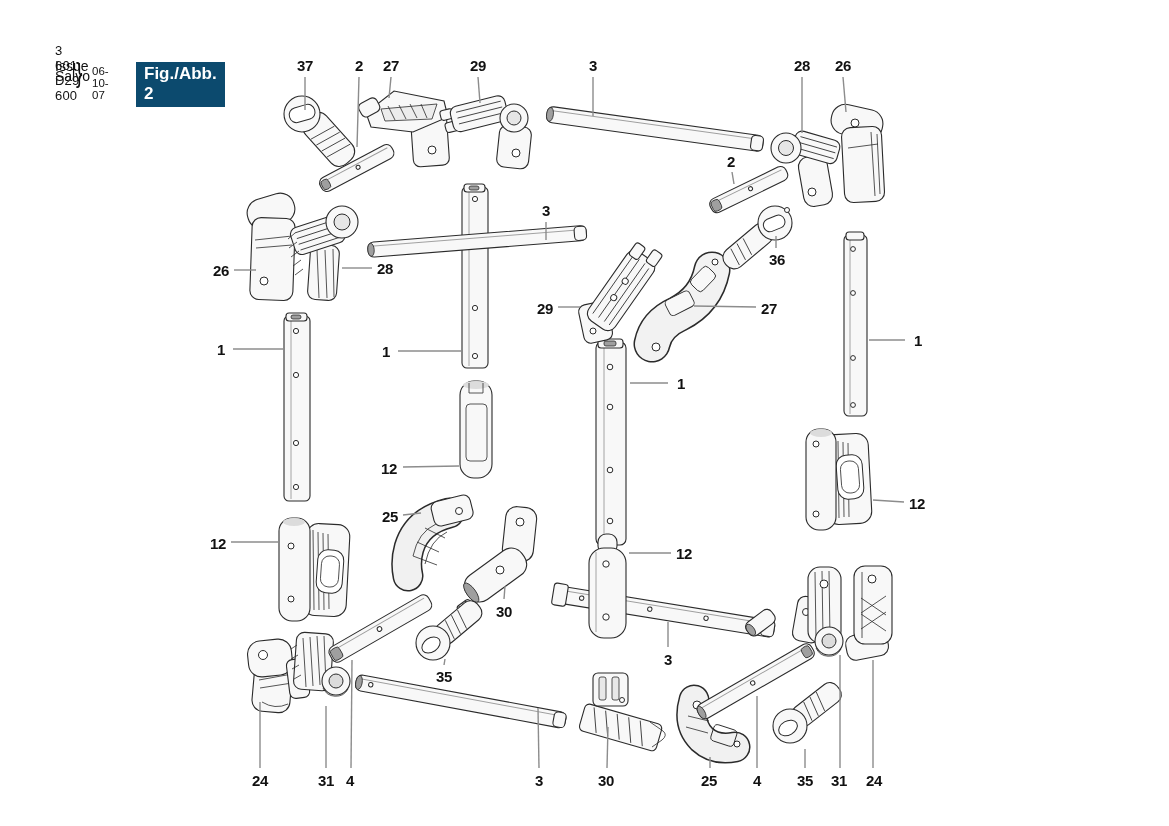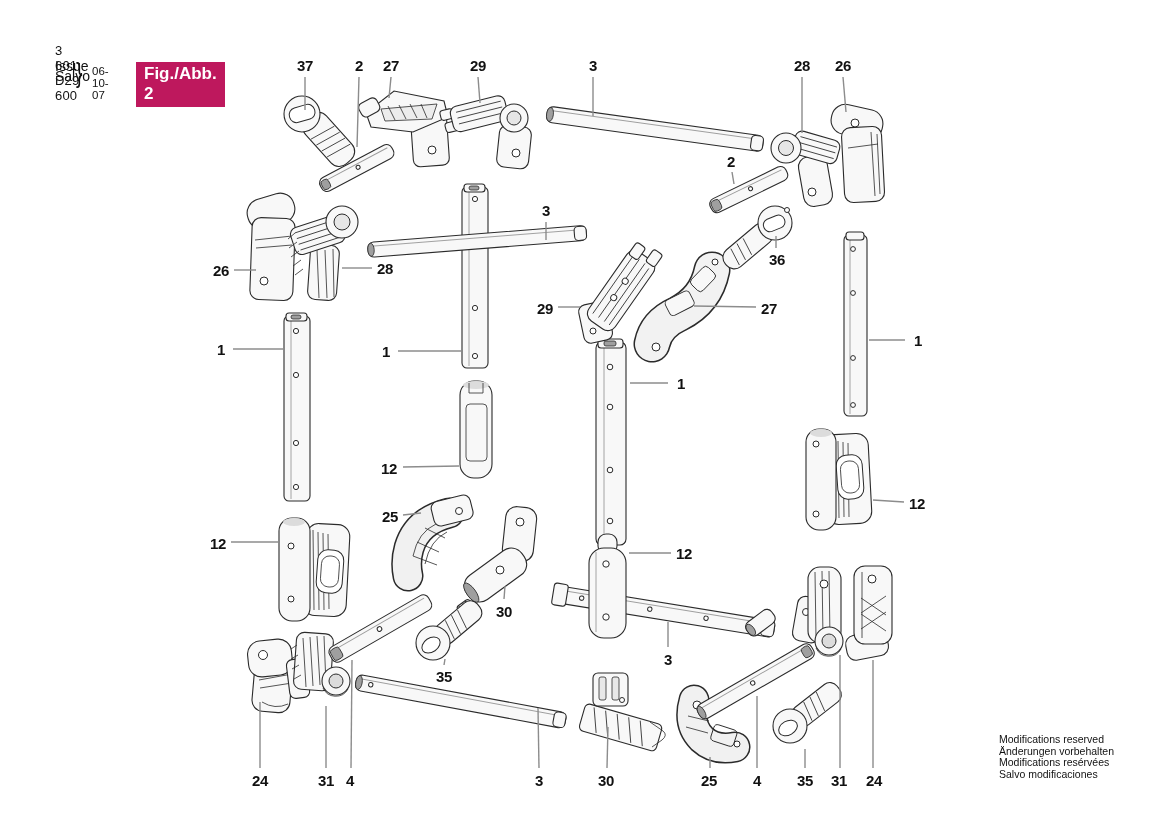--- a/index.html
+++ b/index.html
@@ -17,21 +17,21 @@
   #callout-layer{position:absolute;left:0;top:0;width:100%;height:100%;pointer-events:none;padding-left:33px;}
   .co{position:absolute;transform:translate(-50%,-50%);font-weight:bold;font-size:15px;
       color:#111;letter-spacing:-.3px;white-space:nowrap;}
   
   #title-block{position:absolute;left:0;top:0;color:#111;}
   #doc-number{position:absolute;left:55px;top:43px;font-size:13px;letter-spacing:.2px;}
   #issue-stand{position:absolute;left:55px;top:61px;font-size:14px;line-height:10px;}
   #brace{position:absolute;left:76px;top:57px;font-size:26px;font-weight:normal;
          transform:scale(.75,1.05);transform-origin:left top;}
   #issue-date{position:absolute;left:92px;top:65px;font-size:11.5px;}
-  #fig-badge{position:absolute;left:136px;top:62px;background:#be185d;color:#fff;
+  #fig-badge{position:absolute;left:136px;top:62px;background:#0c4a6e;color:#fff;
              font-size:17px;font-weight:bold;padding:2px 8px 3px 8px;}
   
   #footer{position:absolute;left:999px;top:734px;font-size:10.5px;line-height:11.6px;color:#111;}
 </style>
 </head>
 <body>
 
 <div id="canvas">
 
 <svg id="diagram-svg" width="1169" height="826" viewBox="0 0 1169 826">
@@ -469,20 +469,14 @@
   <div id="doc-number">3 601 D29 600</div>
   <div id="issue-stand">
     <div>Issue</div>
     <div>Salvo</div>
   </div>
   <div id="brace">}</div>
   <div id="issue-date">06-10-07</div>
   <div id="fig-badge">Fig./Abb. 2</div>
 </div>
 
-<div id="footer">
-  <div>Modifications reserved</div>
-  <div>Änderungen vorbehalten</div>
-  <div>Modifications resérvées</div>
-  <div>Salvo modificaciones</div>
+
 </div>
 
-</div>
-
 </body></html>

